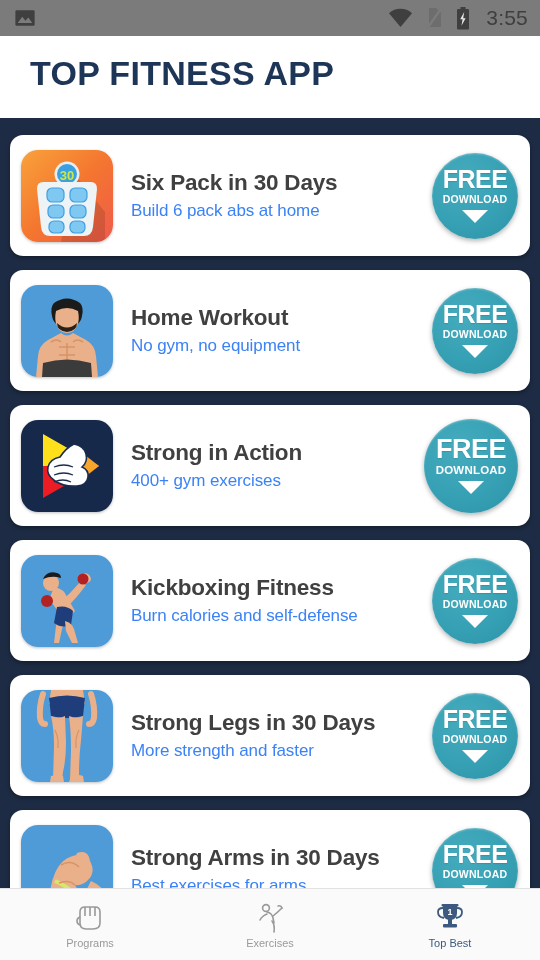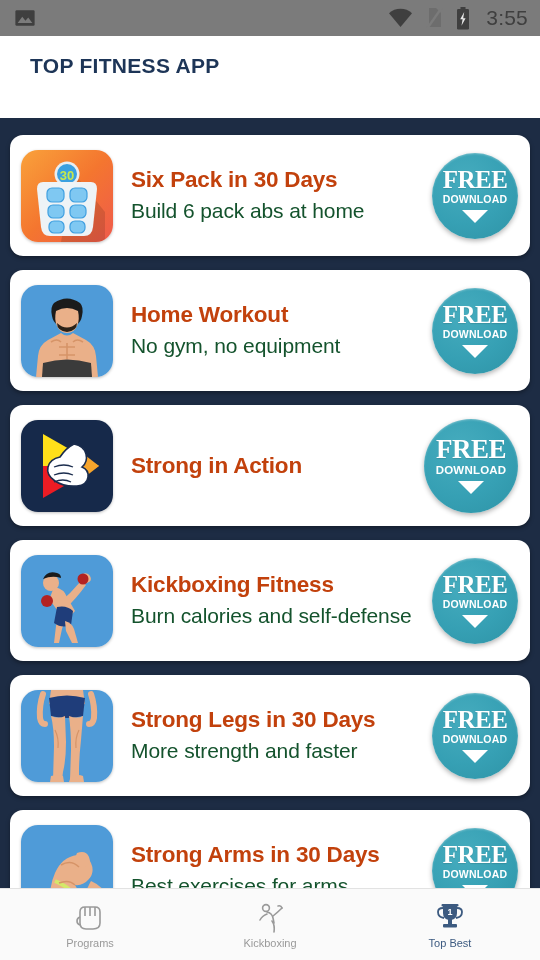--- a/index.html
+++ b/index.html
@@ -24,21 +24,21 @@
   }
   .sb-ico { display:block; }
 
   
   .header {
     position:absolute; top:36px; left:0; width:540px; height:82px;
     background:#ffffff;
   }
   .header h1 {
     position:absolute; left:30px; top:18px;
-    font-size:21px; font-weight:bold; color:#1d3557;
+    font-size:34px; font-weight:bold; color:#1d3557;
     letter-spacing:.3px;
   }
 
   
   .list {
     position:absolute; top:118px; left:0; width:540px; height:770px;
     background:#1d2c44; overflow:hidden;
     padding-top:17px;
   }
   .card {
@@ -47,43 +47,42 @@
     box-shadow:0 2px 4px rgba(0,0,0,.35);
     display:flex; align-items:center;justify-content:flex-end;
   }
   .card-icon {
     width:92px; height:92px; min-width:92px; margin-left:11px;
     border-radius:17px; overflow:hidden; position:relative;
     box-shadow:0 1px 3px rgba(0,0,0,.25);
   }
   .card-text { flex:1; padding-left:18px; padding-right:6px; }
   .card-title {
-    font-size:22.5px; font-weight:bold; color:#c2410c;
+    font-size:22.5px; font-weight:bold; color:#404040;
     line-height:1.15; letter-spacing:-.2px;
   }
   .card-sub {
-    font-size:21px; color:#14532d; margin-top:5px;
+    font-size:17px; color:#3b82f6; margin-top:5px;
     line-height:1.24; letter-spacing:-.1px;
   }
 
   
   .badge {
     width:86px; height:86px; min-width:86px; margin-right:12px;
     border-radius:50%;
     background:radial-gradient(circle at 38% 32%, #46acbe 0%, #36a0b4 55%, #2e93a6 100%);
     box-shadow:0 2px 5px rgba(0,0,0,.3), inset 0 1px 2px rgba(255,255,255,.28);
     display:flex; flex-direction:column; align-items:center;
     justify-content:center; position:relative;
   }
   .badge.big { width:94px; height:94px; min-width:94px; }
   .badge-free {
     color:#ffffff; font-weight:bold; font-size:25px;
     line-height:.95; letter-spacing:-.5px;
     text-shadow:0 1px 1px rgba(0,0,0,.12);
-    font-family:Liberation Serif, serif;
   }
   .badge.big .badge-free { font-size:27px; }
   .badge-dl {
     color:#ffffff; font-weight:bold; font-size:10.5px;
     letter-spacing:.2px; margin-top:1px;
   }
   .badge.big .badge-dl { font-size:11.5px; }
   .badge-arrow {
     width:0; height:0; margin-top:5px;
     border-left:13px solid transparent;
@@ -213,20 +212,21 @@
           <path d="M22 46 L78 46 L22 78 Z" fill="#ec1c24"></path>
           <path d="M55 28 L78 46 L55 64 Z" fill="#f7a52c"></path>
           <path d="M53 24 q10 2 12 10 q2 8 -4 13 q7 3 6 10 q-1 8 -11 9 q-13 1 -22 -5 q-9 -6 -7 -14 q2 -8 12 -10 q6 -9 14 -13z" fill="#ffffff" stroke="#1a2c4d" stroke-width="1.6"></path>
           <g stroke="#1a2c4d" stroke-width="1.3" fill="none">
             <path d="M33 47 q10 -4 19 0 M33 55 q10 -4 19 0 M33 62 q9 -4 17 0"></path>
           </g>
         </svg>
       </div>
       <div class="card-text">
         <div class="card-title">Strong in Action</div>
+        <div class="card-sub">400+ gym exercises</div>
       </div>
       <div class="badge big">
         <span class="badge-free">FREE</span>
         <span class="badge-dl">DOWNLOAD</span>
         <span class="badge-arrow"></span>
       </div>
     </div>
 
     <div class="card">
       <div class="card-icon">
@@ -321,21 +321,21 @@
 
     <div class="navitem">
       <svg width="34" height="32" viewBox="0 0 34 32" fill="none" stroke="#9a9a9a" stroke-width="1.6" stroke-linecap="round">
         <circle cx="13" cy="7" r="3.4"></circle>
         <path d="M14 11 q5 1 6 6 l1 5"></path>
         <path d="M20 15 q5 -4 9 -8"></path>
         <path d="M19 20 q3 4 2 11"></path>
         <path d="M14 13 q-5 2 -7 6"></path>
         <path d="M25 5 q3 -1 4 2"></path>
       </svg>
-      <span class="navlabel">Kickboxing</span>
+      <span class="navlabel">Exercises</span>
     </div>
 
     <div class="navitem active">
       <svg width="34" height="32" viewBox="0 0 34 32">
         <path d="M10 5 h14 v7 q0 7 -7 7 q-7 0 -7 -7z" fill="#3c5a80"></path>
         <path d="M10 7 q-5 0 -5 4 q0 5 6 6" fill="none" stroke="#3c5a80" stroke-width="1.8"></path>
         <path d="M24 7 q5 0 5 4 q0 5 -6 6" fill="none" stroke="#3c5a80" stroke-width="1.8"></path>
         <rect x="8.5" y="3" width="17" height="2.6" rx="1" fill="#3c5a80"></rect>
         <rect x="15" y="18" width="4" height="5" fill="#3c5a80"></rect>
         <rect x="10" y="23" width="14" height="3.4" rx="1" fill="#3c5a80"></rect>

